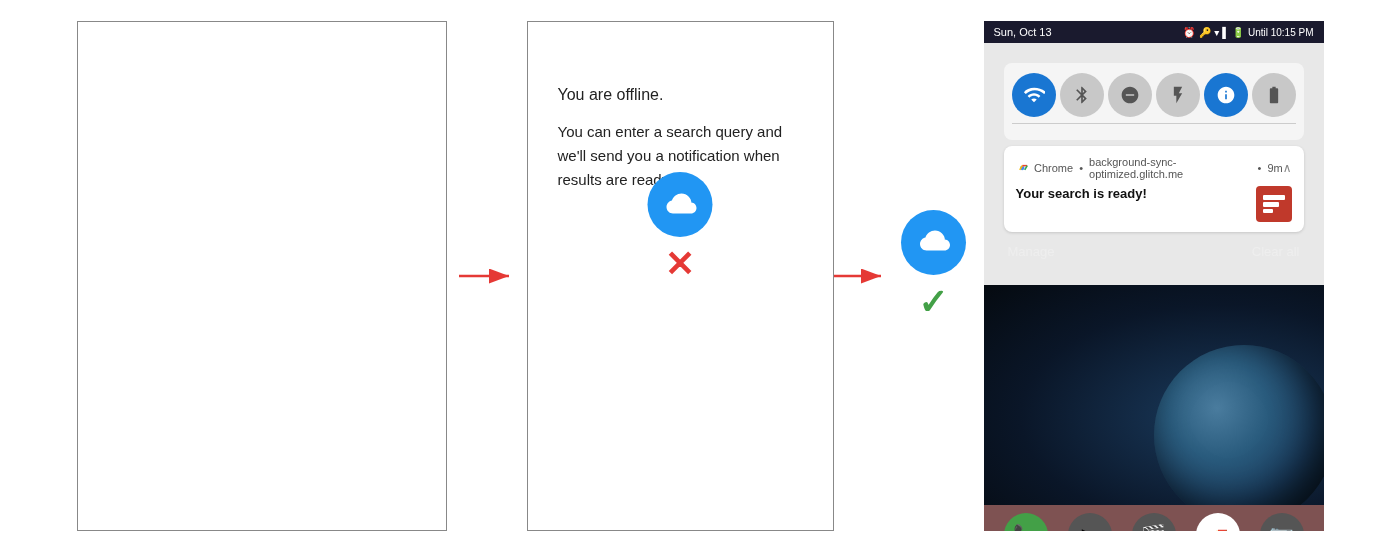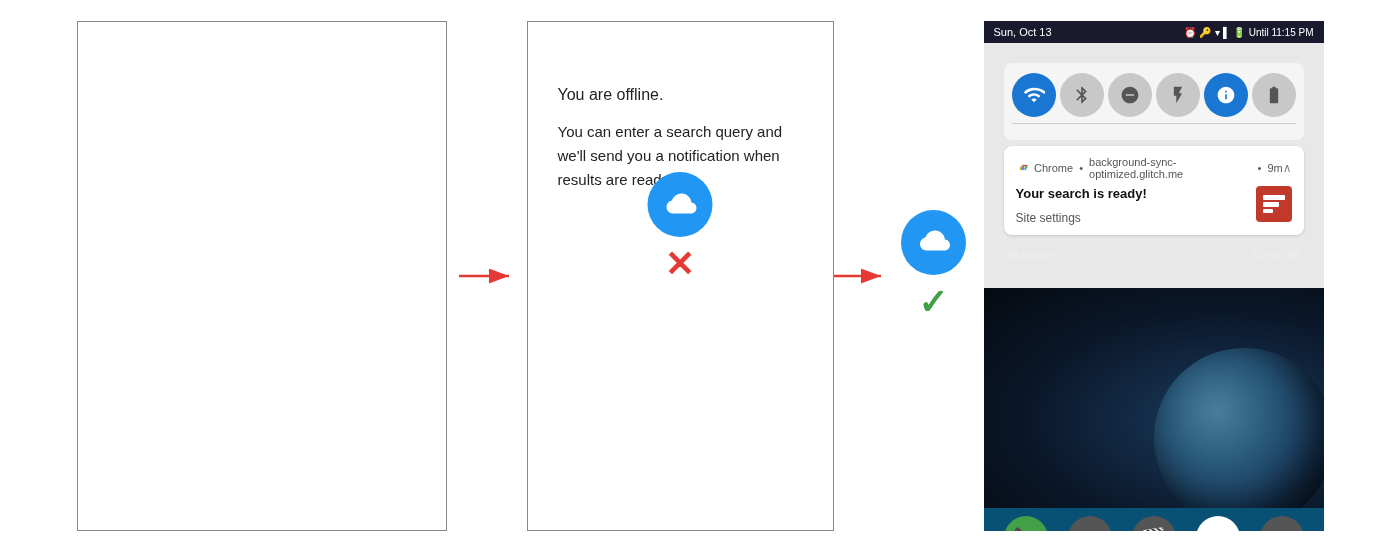--- a/index.html
+++ b/index.html
@@ -99,21 +99,21 @@
       position: absolute;
       bottom: 135px;
       left: 50%;
       transform: translateX(-50%);
     }
 
     
     .phone-panel {
       width: 340px;
       height: 510px;
-      background: #0ea5e9;
+      background: #fca5a5;
       position: relative;
       overflow: hidden;
       flex-shrink: 0;
     }
 
     
     .status-bar {
       background: #1a1a2e;
       color: #fff;
       font-size: 11px;
@@ -384,21 +384,21 @@
 
           <span>⏰</span>
 
           <span>🔑</span>
 
           <span>▾</span>
 
           <span>▌</span>
 
           <span>🔋</span>
-          <span>Until 11:15 PM</span>
+          <span>Until 10:15 PM</span>
         </div>
       </div>
 
       <div class="notification-drawer">
 
         <div class="quick-settings">
           <div class="qs-row">
 
             <div class="qs-icon-btn active">
               <svg width="22" height="22" viewBox="0 0 24 24" fill="white">
@@ -455,21 +455,20 @@
               <span>background-sync-optimized.glitch.me</span>
               <span>•</span>
               <span>9m</span>
             </div>
             <span class="notif-expand">∧</span>
           </div>
 
           <div style="display:flex; justify-content:space-between; align-items:flex-start;">
             <div style="flex:1;">
               <div class="notif-title">Your search is ready!</div>
-              <div class="site-settings">Site settings</div>
             </div>
 
             <div style="width:36px; height:36px; background:#c0392b; border-radius:4px; display:flex; align-items:center; justify-content:center; margin-left:8px; flex-shrink:0;">
               <svg width="24" height="20" viewBox="0 0 24 20" fill="white">
                 <rect x="1" y="1" width="22" height="5" rx="1"></rect>
                 <rect x="1" y="8" width="16" height="5" rx="1"></rect>
                 <rect x="1" y="15" width="10" height="4" rx="1"></rect>
               </svg>
             </div>
           </div>

